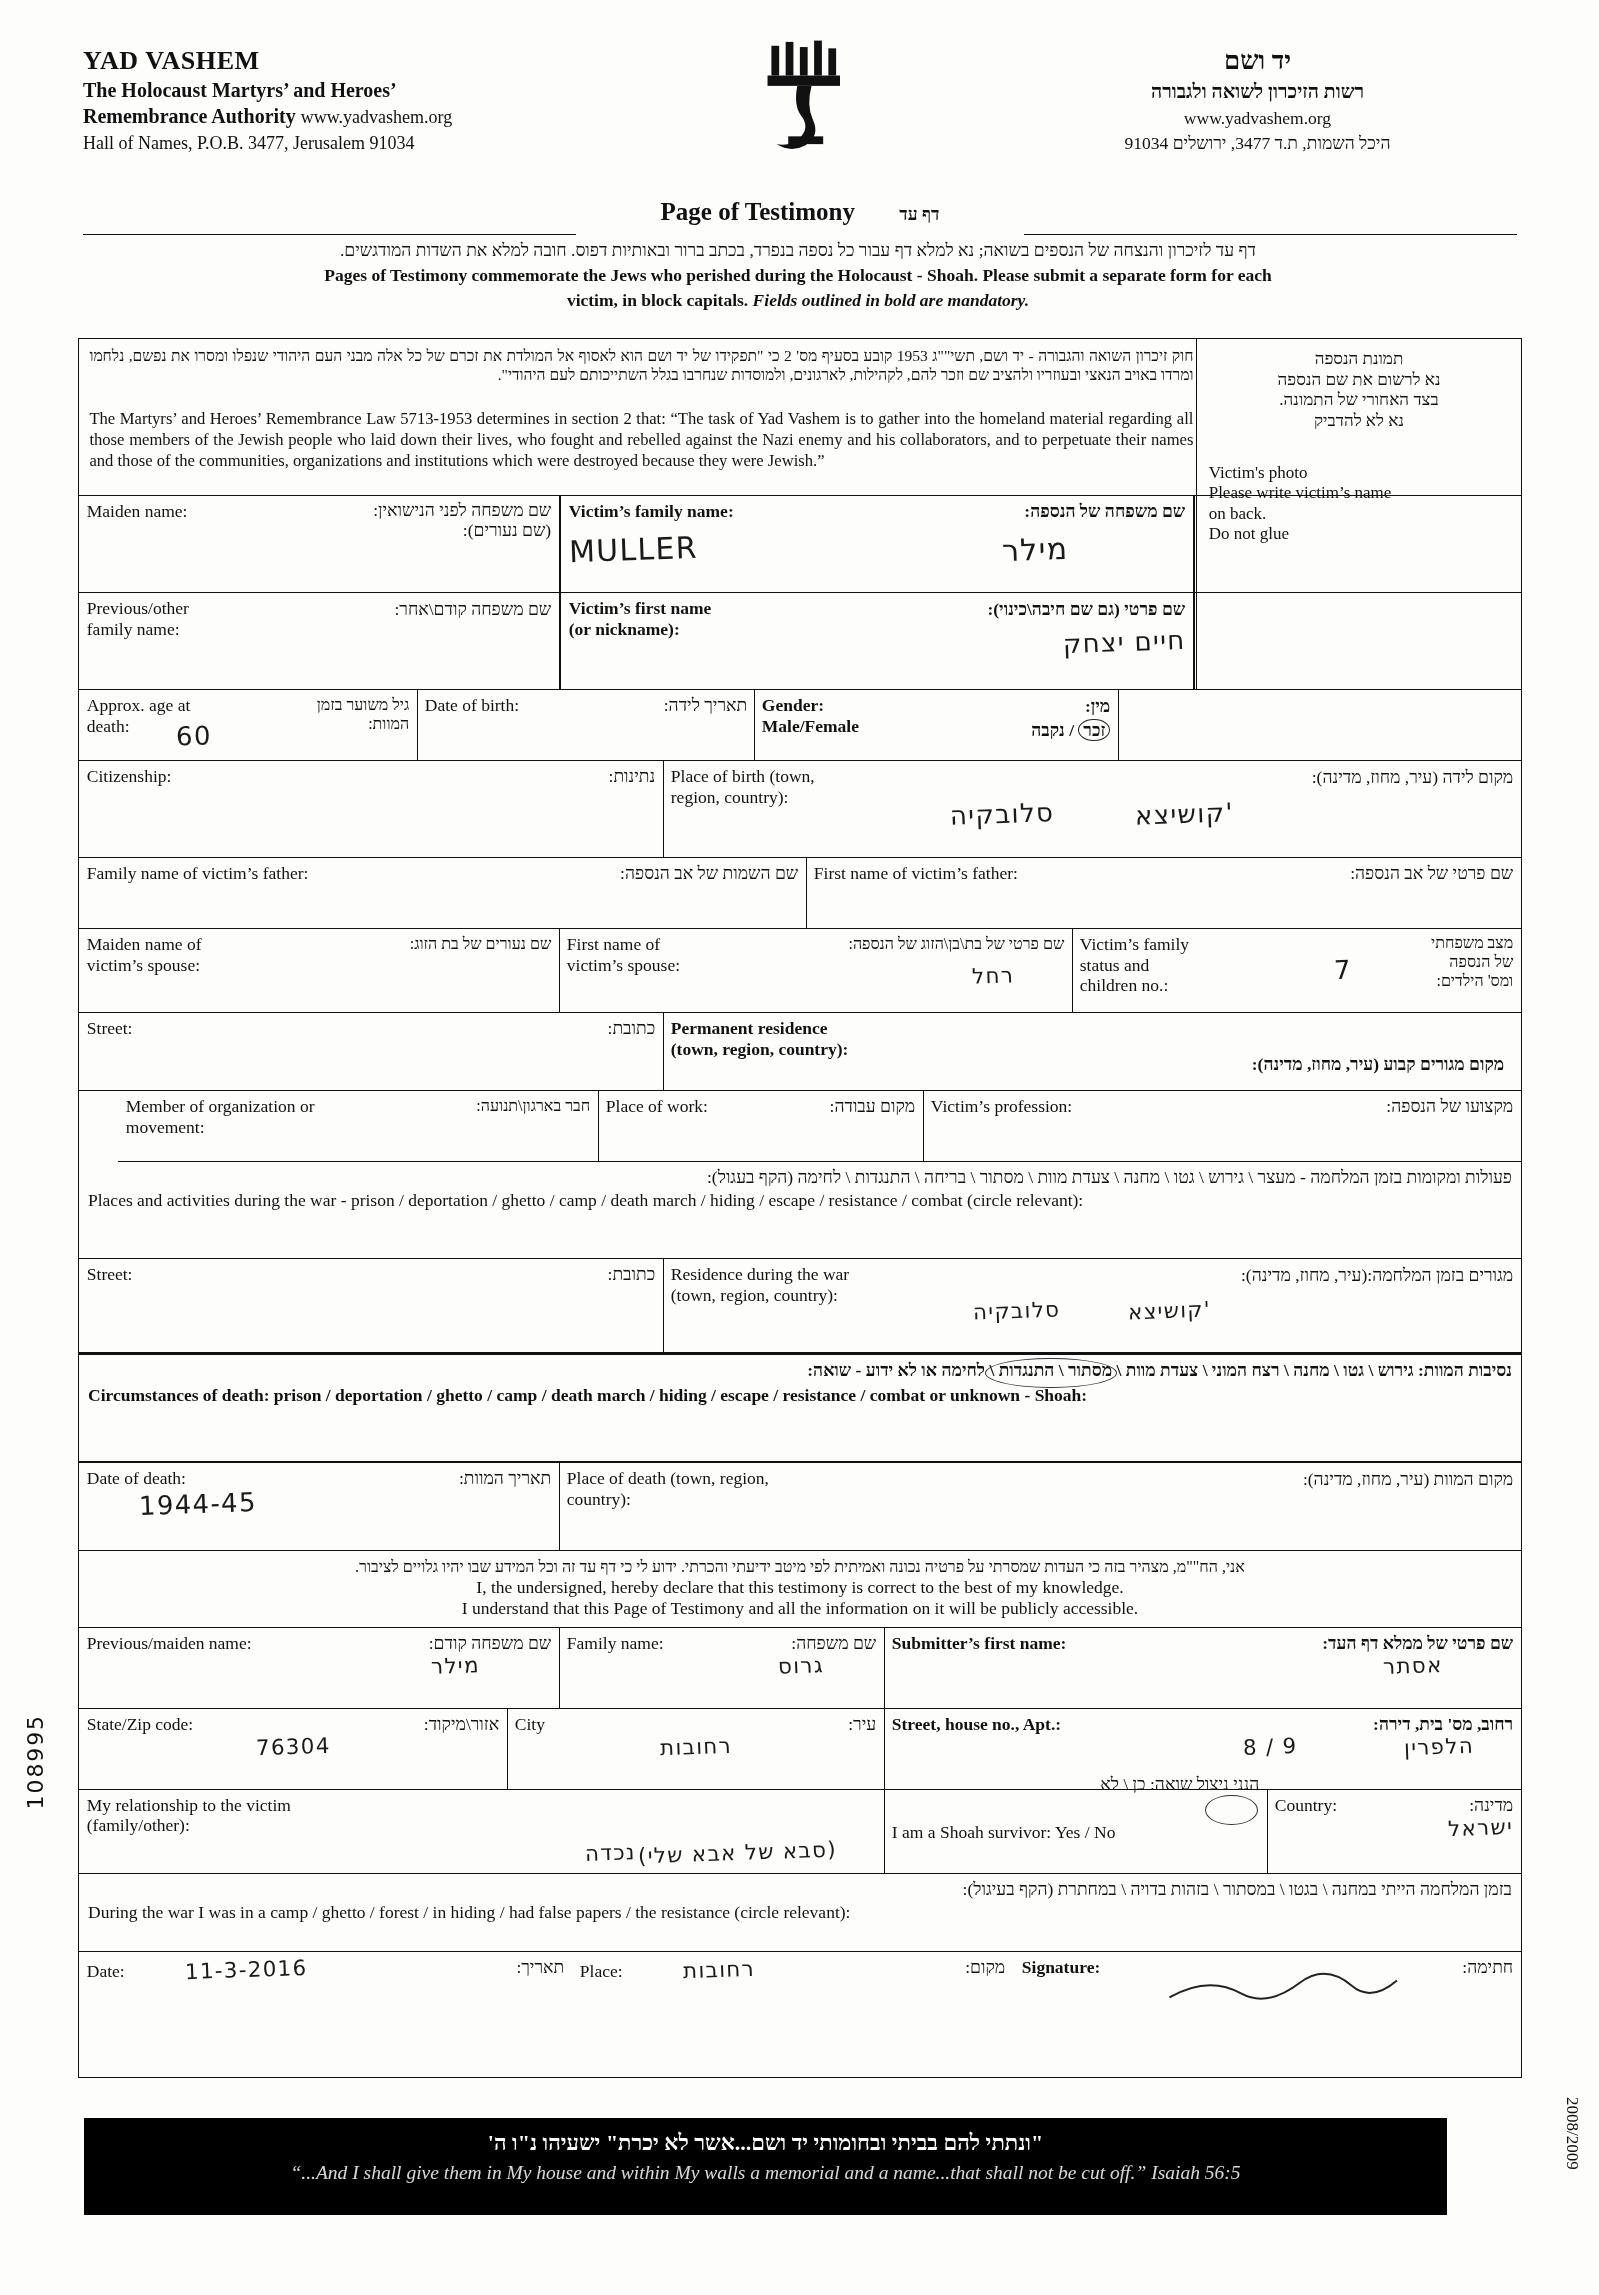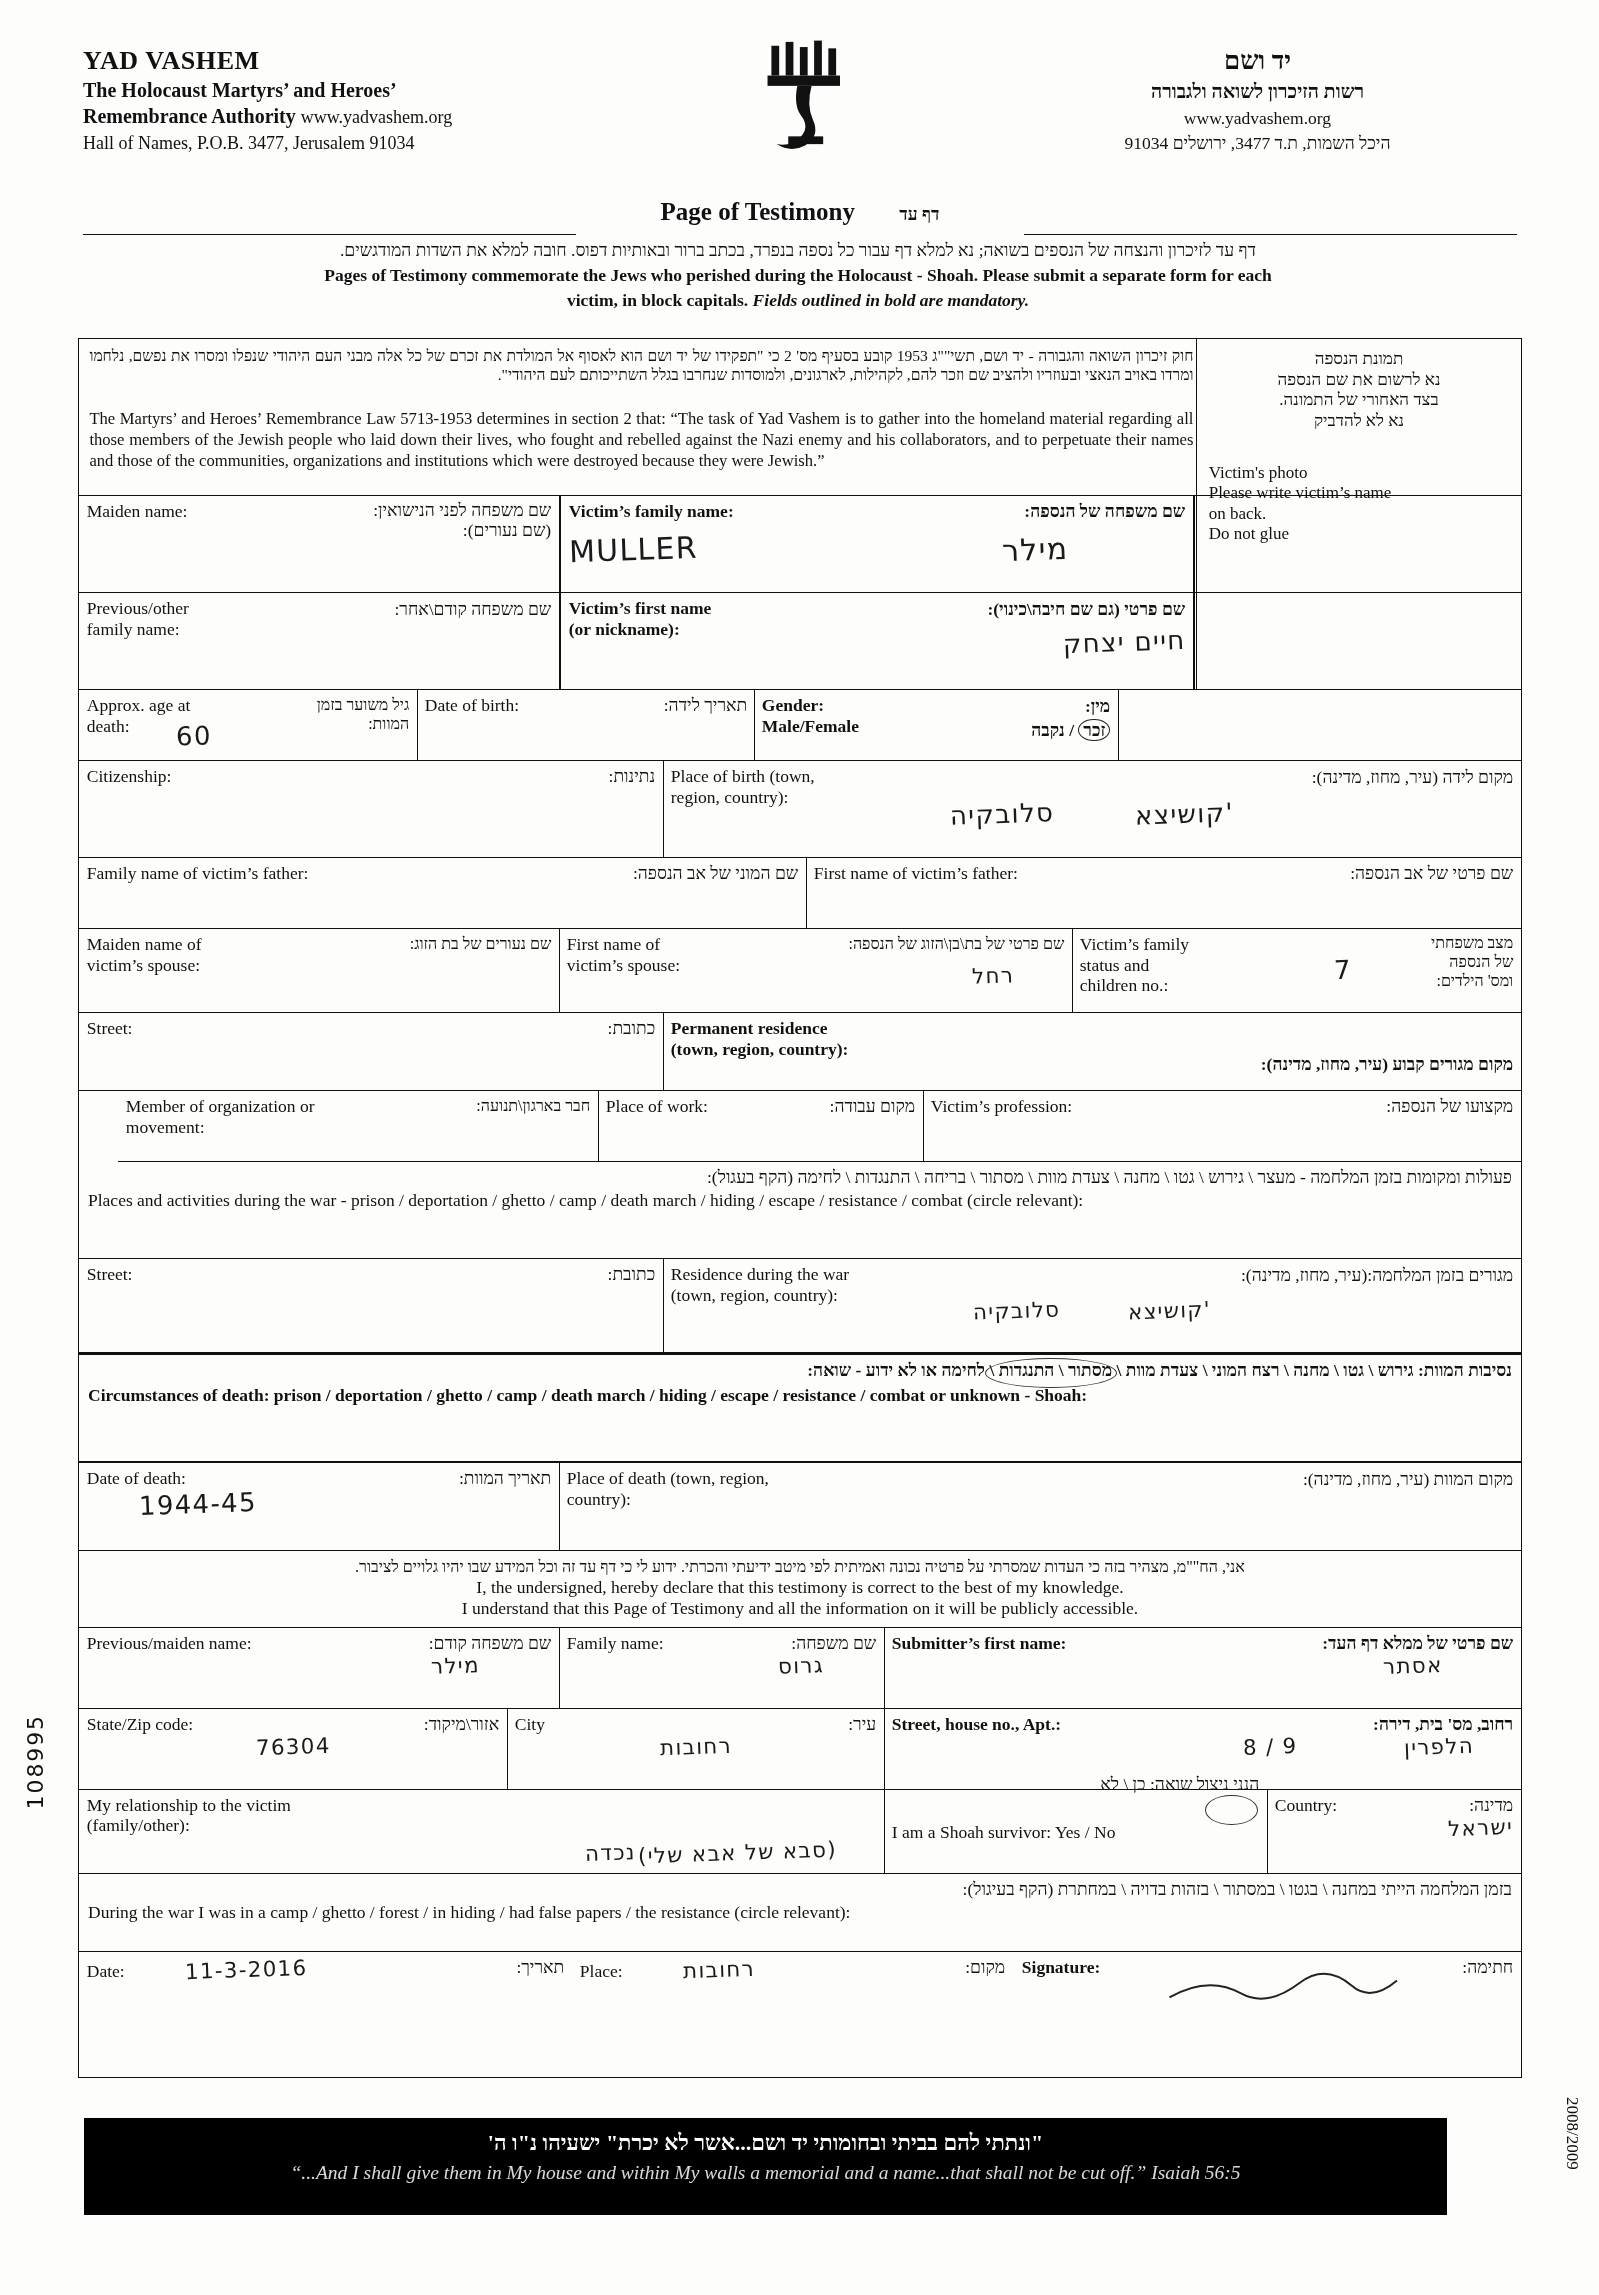--- a/index.html
+++ b/index.html
@@ -277,21 +277,21 @@
           <span class="hand">סלובקיה</span>
           <span class="hand" style="margin-left:78px;">קושיצא'</span>
         </div>
       </div>
     </div>
 
     <div class="row" style="height:71px;">
       <div class="vline" style="left:727px;"></div>
       <div class="cell" style="left:0;width:727px;">
         <span class="lbl">Family name of victim’s father:</span>
-        <span class="heb" style="float:right;">שם המוני של אב הנספה:</span>
+        <span class="heb" style="float:right;">שם השמות של אב הנספה:</span>
       </div>
       <div class="cell" style="left:727px;right:0;">
         <span class="lbl">First name of victim’s father:</span>
         <span class="heb" style="float:right;">שם פרטי של אב הנספה:</span>
       </div>
     </div>
 
 
     <div class="row" style="height:84px;">
       <div class="vline" style="left:480px;"></div>
@@ -317,21 +317,21 @@
         <span class="hand" style="position:absolute;right:169px;top:26px;">7</span>
       </div>
     </div>
 
     <div class="row" style="height:78px;">
       <div class="vline" style="left:584px;"></div>
       <div class="cell" style="left:0;width:584px;">
         <span class="lbl">Street:</span>
         <span class="heb" style="float:right;">כתובת:</span>
       </div>
-      <div class="cell" style="left:584px;right:0;">
+      <div class="cell" style="left:584px;right:9px;">
         <div class="lbl bold">Permanent residence</div>
         <div class="lbl bold">(town, region, country):</div>
         <div class="heb bold" style="margin-top:-5.2px;">מקום מגורים קבוע (עיר, מחוז, מדינה):</div>
       </div>
     </div>
 
     <div class="row" style="height:71px;margin-left:39px;">
       <div class="vline" style="left:480px;"></div>
       <div class="vline" style="left:805px;"></div>
       <div class="cell" style="left:0;width:480px;">

